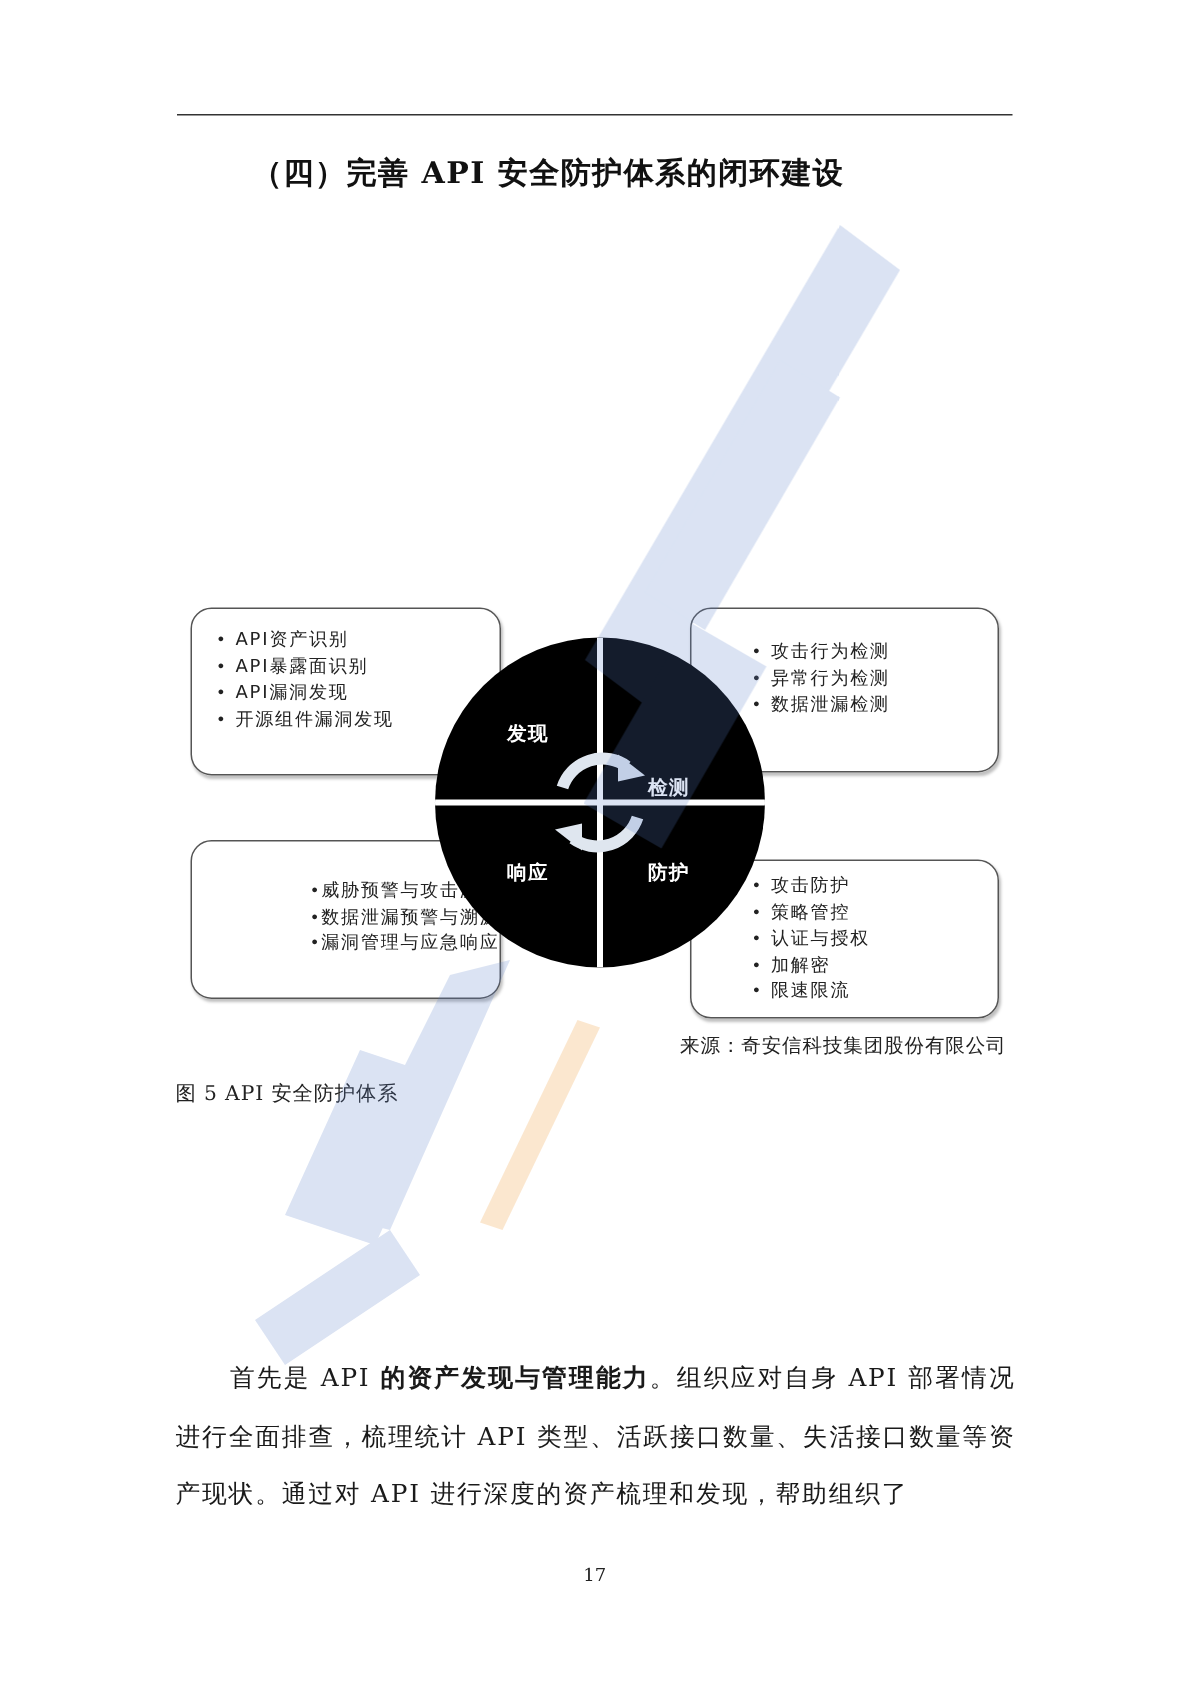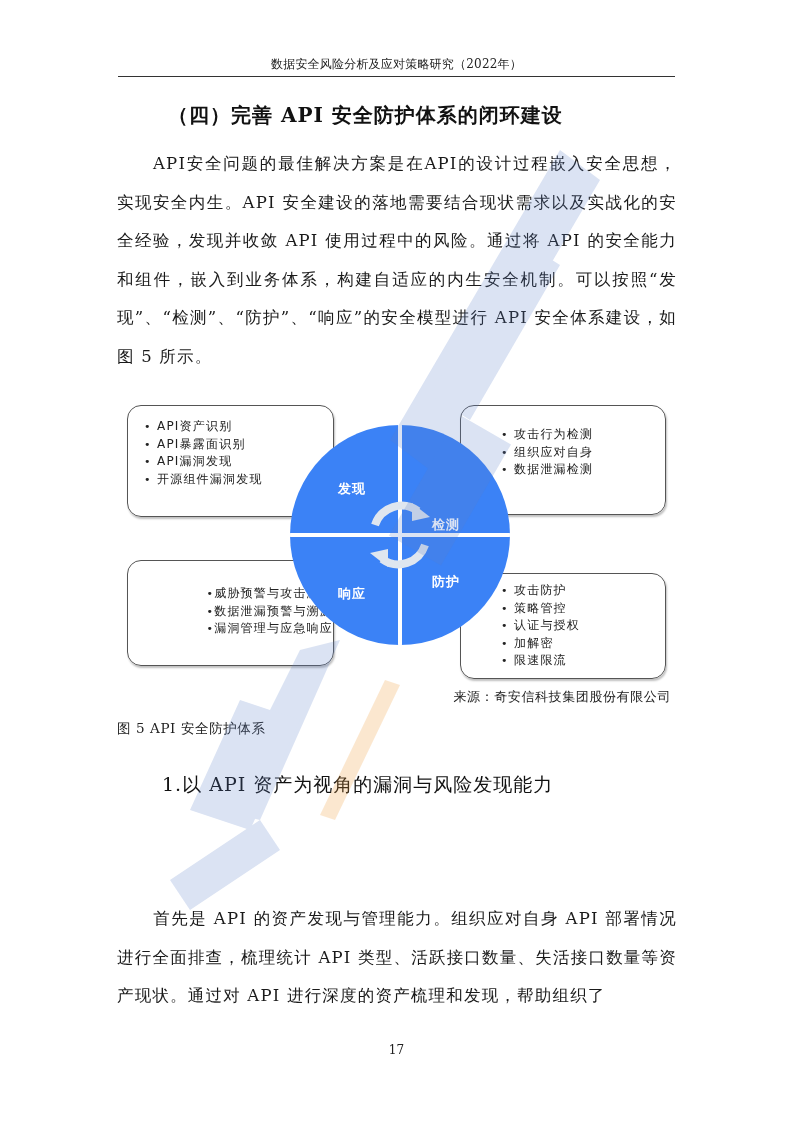--- a/index.html
+++ b/index.html
@@ -14,75 +14,71 @@
                     font-size:12px; color:#222; letter-spacing:0.2px; }
   .header-rule { position:absolute; left:118px; width:557px; top:76px; height:0;
                  border-top:1.5px solid #333; }
 
   .section-title { position:absolute; left:168px; top:102px; font-size:20px; font-weight:bold;
                    letter-spacing:1px; color:#111; }
 
   .para { position:absolute; left:117px; width:560px; font-size:16.5px; line-height:38.5px;
           text-align:justify; color:#1a1a1a; letter-spacing:1.2px; }
   .para .indent { display:inline-block; width:36px; }
-  .para b { font-weight:normal; }
+  .para b { font-weight:bold; }
 
   
   .box { position:absolute; border:1.3px solid #555; border-radius:14px; background:rgba(255,255,255,0.85);
          box-shadow:1px 2px 2px rgba(0,0,0,0.25); }
   .box ul { list-style:none; margin:0; padding:0; }
   .box li { font-family:"DejaVu Sans","Liberation Sans",sans-serif; font-size:12px; line-height:17.5px;
             color:#222; letter-spacing:1.2px; }
   .box li::before { content:"•"; display:inline-block; width:13px; font-size:11px; }
 
   .circle { position:absolute; left:290px; top:425px; width:220px; height:220px; border-radius:50%;
-            background:#3b82f6; overflow:hidden; }
+            background:#000000; overflow:hidden; }
   .quad-label { position:absolute; font-family:"DejaVu Sans","Liberation Sans",sans-serif; font-size:13px;
                 color:#ffffff; font-weight:bold; letter-spacing:1px; }
   .divider-v { position:absolute; left:108px; top:0; width:4px; height:220px; background:#ffffff; }
   .divider-h { position:absolute; left:0; top:108px; width:220px; height:4px; background:#ffffff; }
 
   .source { position:absolute; left:300px; width:371px; top:688px; text-align:right; font-size:13px; color:#222;
             letter-spacing:0.6px; }
   .caption { position:absolute; left:117px; width:560px; top:720px; text-align:left; font-size:13.5px; color:#222;
              letter-spacing:0.6px; }
 
   .subheading { position:absolute; left:162px; top:772px; font-size:19px; color:#111; letter-spacing:1px; }
 
   .page-number { position:absolute; left:0; width:793px; top:1043px; text-align:center; font-size:12px; color:#222; }
 </style>
 </head>
 <body>
 
 <div class="page">
 
-  <div class="running-header">数据安全风险分析及应对策略研究（2022年）</div>
   <div class="header-rule"></div>
 
   <div class="section-title">（四）完善 API 安全防护体系的闭环建设</div>
 
-  <div class="para" style="top:145px;">
-    <span class="indent"></span><span>API安全问题的最佳解决方案是在API的设计过程嵌入安全思想，实现安全内生。API 安全建设的落地需要结合现状需求以及实战化的安全经验，发现并收敛 API 使用过程中的风险。通过将 API 的安全能力和组件，嵌入到业务体系，构建自适应的内生安全机制。可以按照“发现”、“检测”、“防护”、“响应”的安全模型进行 API 安全体系建设，如图 5 所示。</span>
-  </div>
 
   <div>
 
     <div class="box" style="left:127px; top:405px; width:205px; height:110px;">
       <ul style="padding:12px 0 0 16px;">
         <li>API资产识别</li>
         <li>API暴露面识别</li>
         <li>API漏洞发现</li>
         <li>开源组件漏洞发现</li>
       </ul>
     </div>
 
     <div class="box" style="left:460px; top:405px; width:204px; height:108px;">
       <ul style="padding:20px 0 0 40px;">
         <li>攻击行为检测</li>
-        <li>组织应对自身</li>
+        <li>异常行为检测</li>
         <li>数据泄漏检测</li>
       </ul>
     </div>
 
     <div class="box" style="left:127px; top:560px; width:205px; height:104px;">
       <ul style="padding:24px 0 0 16px;text-align:right;">
         <li>威胁预警与攻击溯源</li>
         <li>数据泄漏预警与溯源</li>
         <li>漏洞管理与应急响应</li>
       </ul>
@@ -96,35 +92,34 @@
         <li>加解密</li>
         <li>限速限流</li>
       </ul>
     </div>
 
     <div class="circle">
       <div class="divider-v"></div>
       <div class="divider-h"></div>
       <div class="quad-label" style="left:48px; top:55px;">发现</div>
       <div class="quad-label" style="left:142px; top:55px;margin-top:36px;">检测</div>
-      <div class="quad-label" style="left:48px; top:160px;">响应</div>
+      <div class="quad-label" style="left:48px; top:148px;">响应</div>
       <div class="quad-label" style="left:142px; top:148px;">防护</div>
       <svg width="220" height="220" viewBox="0 0 220 220" style="position:absolute;left:0;top:0;">
         <path d="M 85 100 A 28 28 0 0 1 128 86" fill="none" stroke="#dfe6ef" stroke-width="8" stroke-linecap="butt"></path>
         <polygon points="122,78 140,92 122,96" fill="#dfe6ef"></polygon>
         <path d="M 135 120 A 28 28 0 0 1 92 134" fill="none" stroke="#dfe6ef" stroke-width="8" stroke-linecap="butt"></path>
         <polygon points="98,142 80,128 98,124" fill="#dfe6ef"></polygon>
       </svg>
     </div>
 
     <div class="source">来源：奇安信科技集团股份有限公司</div>
     <div class="caption">图 5 API 安全防护体系</div>
   </div>
 
-  <div class="subheading">1.以 API 资产为视角的漏洞与风险发现能力</div>
 
 
   <div class="para" style="top:900px;">
     <span class="indent"></span><span>首先是 API </span><b>的资产发现与管理能力</b><span>。组织应对自身 API 部署情况进行全面排查，梳理统计 API 类型、活跃接口数量、失活接口数量等资产现状。通过对 API 进行深度的资产梳理和发现，帮助组织了</span>
   </div>
 
   <div class="page-number">17</div>
 
   <svg class="wm" viewBox="0 0 793 1122">
     <g opacity="0.22" fill="#5a7fc8">

